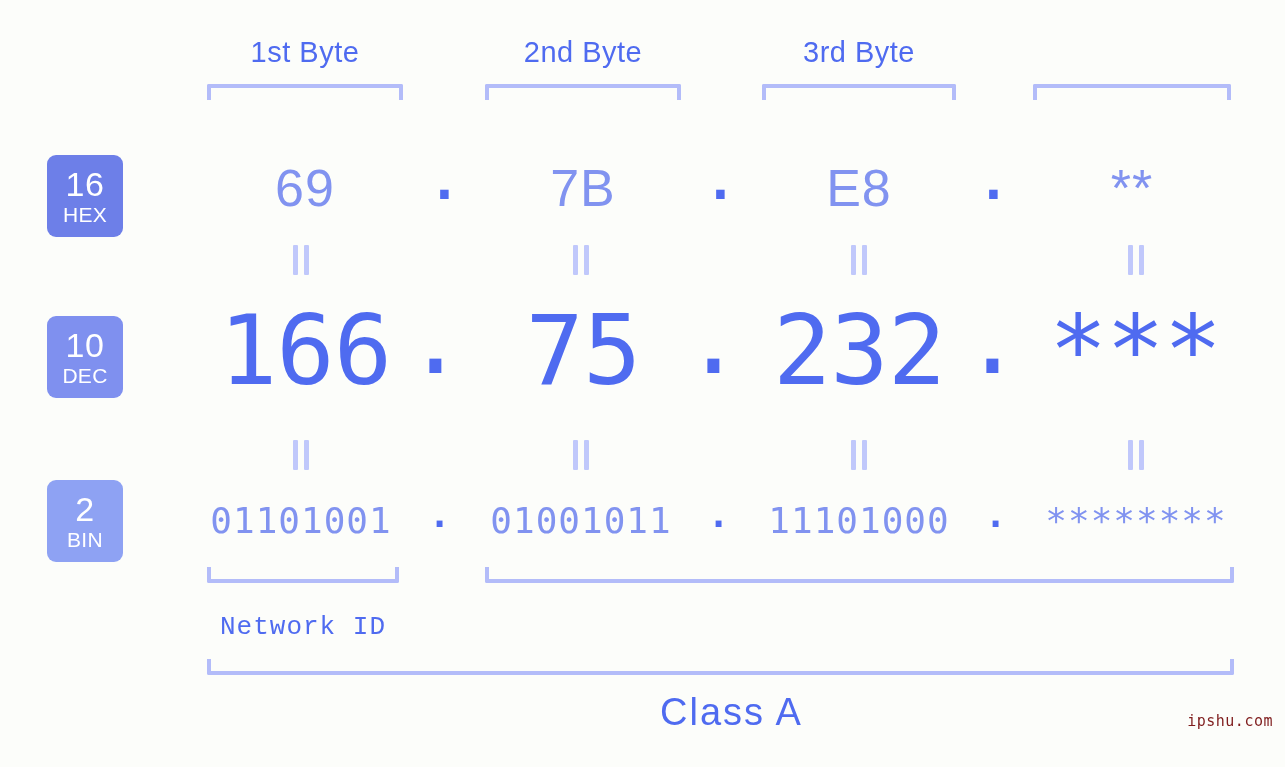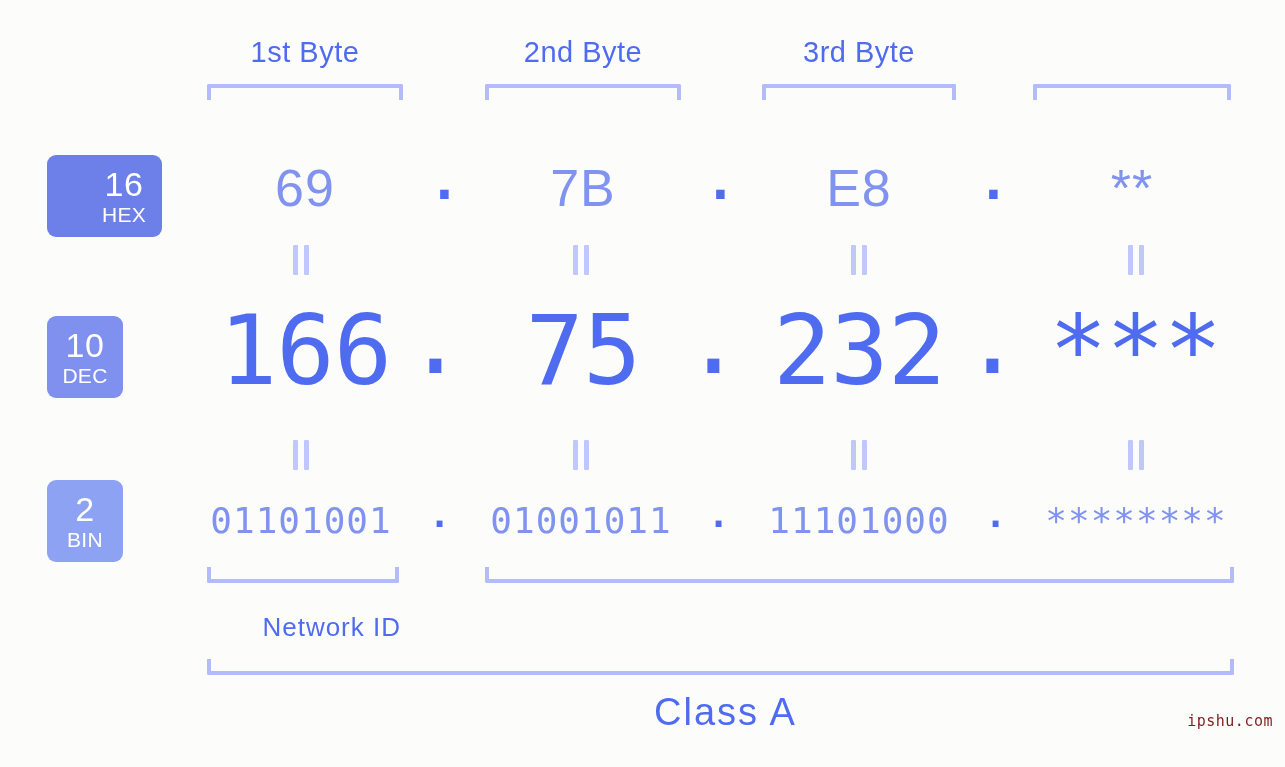--- a/index.html
+++ b/index.html
@@ -76,21 +76,21 @@
     font-size: 34px;
     font-weight: 400;
     letter-spacing: 0.5px;
   }
   .badge .nm {
     font-size: 21px;
     font-weight: 400;
     margin-top: 3px;
     letter-spacing: 0.3px;
   }
-  .badge-hex { top: 155px; background: #6d7fe8; padding-left: 39px; }
+  .badge-hex { top: 155px; background: #6d7fe8; }
   .badge-dec { top: 316px; background: #7f90ef; }
   .badge-bin { top: 480px; background: #8ea2f3; }
 
   
   .val {
     position: absolute;
     text-align: center;
     white-space: nowrap;
     font-family: "DejaVu Sans Mono", "Liberation Mono", monospace;
   }
@@ -164,23 +164,23 @@
     display: block;
     width: 5px;
     height: 100%;
     background: #c0c8fb;
     border-radius: 1px;
   }
 
   
   .idlabel {
     position: absolute;
-    text-align: right;
-    color: #4f6bf0;
-    font-family: Liberation Sans, sans-serif;
+    text-align: center;
+    color: #4f6bf0;
+    font-family: Liberation Mono, monospace;
     font-size: 26px;
     white-space: nowrap;
     letter-spacing: 1px;
   }
 
   .classlabel {
     position: absolute;
     text-align: center;
     color: #4f6bf0;
     font-family: "Liberation Sans Narrow", "Liberation Sans", sans-serif;
@@ -288,17 +288,17 @@
     <div class="val dot abs" style="left:956px;width:80px;">.</div>
     <div class="val abs" style="left:1034px;width:204px;">********</div>
   </div>
 
   <div class="bracket-bottom" style="left:207px;top:567px;width:192px;"></div>
   <div class="bracket-bottom" style="left:485px;top:567px;width:749px;"></div>
 
   <div class="idlabel" style="left:205px;top:612px;width:196px;">Network ID</div>
 
   <div class="bracket-bottom" style="left:207px;top:659px;width:1027px;"></div>
-  <div class="classlabel" style="left:212px;top:691px;width:1027px;">Class A</div>
+  <div class="classlabel" style="left:218px;top:691px;width:1027px;">Class A</div>
 
   <div class="watermark">ipshu.com</div>
 
 </div>
 
 </body></html>

